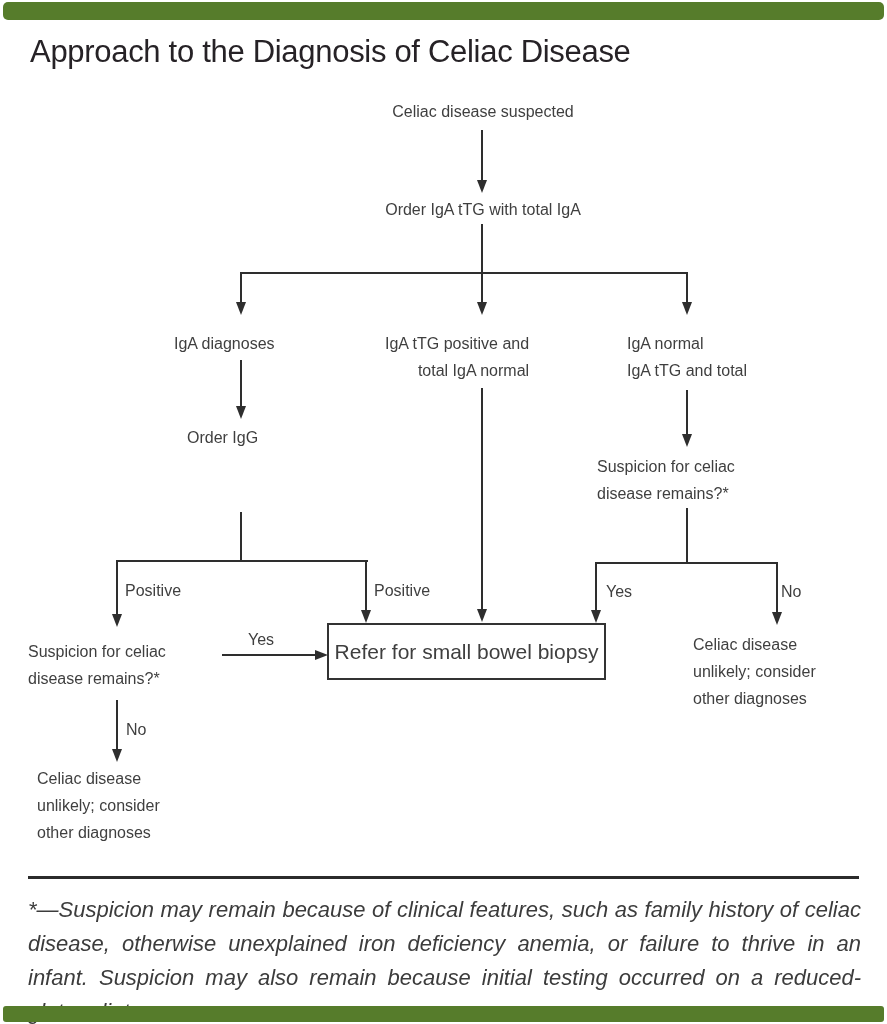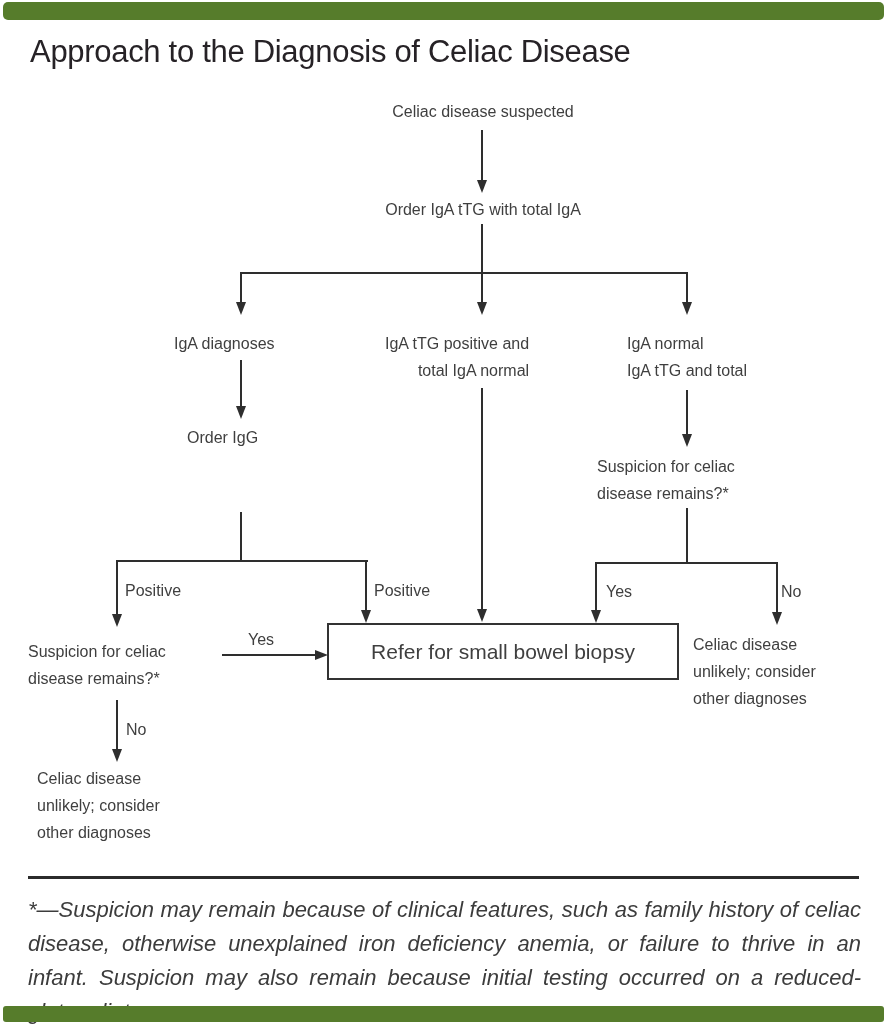--- a/index.html
+++ b/index.html
@@ -42,21 +42,21 @@
     border-right:5px solid transparent;
     border-top:13px solid var(--line-color);
   }
   .ar{ 
     position:absolute;width:0;height:0;
     border-top:5px solid transparent;
     border-bottom:5px solid transparent;
     border-left:13px solid var(--line-color);
   }
   .box{
-    position:absolute;left:327px;top:623px;width:352px;height:57px;
+    position:absolute;left:327px;top:623px;width:279px;height:57px;
     border:2px solid #333333;box-sizing:border-box;
     display:flex;align-items:center;justify-content:center;
     font-size:21px;color:var(--text-color);white-space:nowrap;
   }
   .rule{
     position:absolute;left:28px;top:876px;width:831px;height:3px;
     background:#2b2b2b;
   }
   .footnote{
     position:absolute;left:28px;top:893px;width:833px;margin:0;

